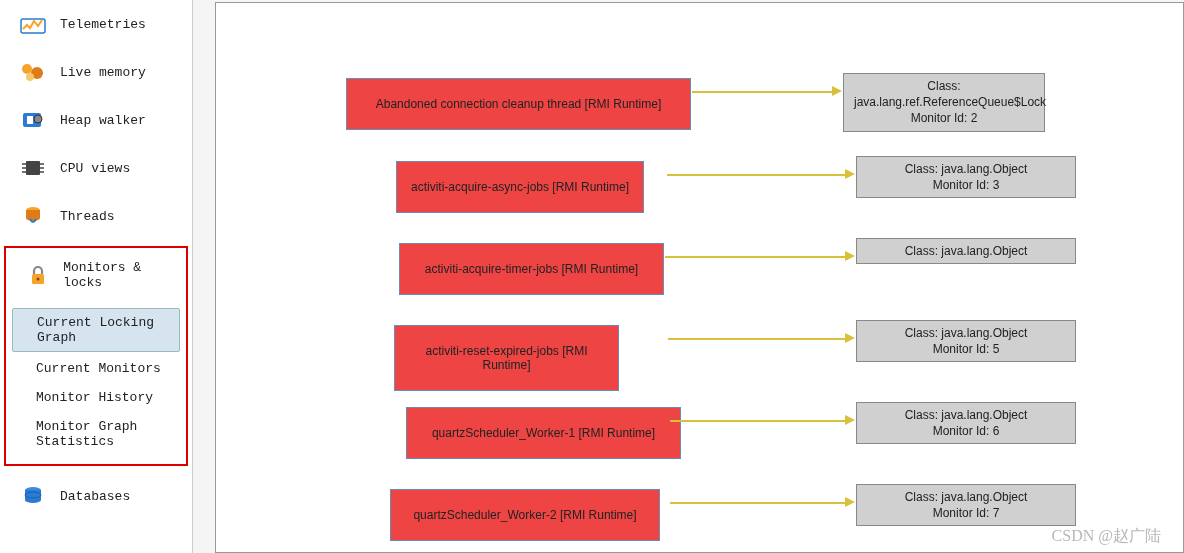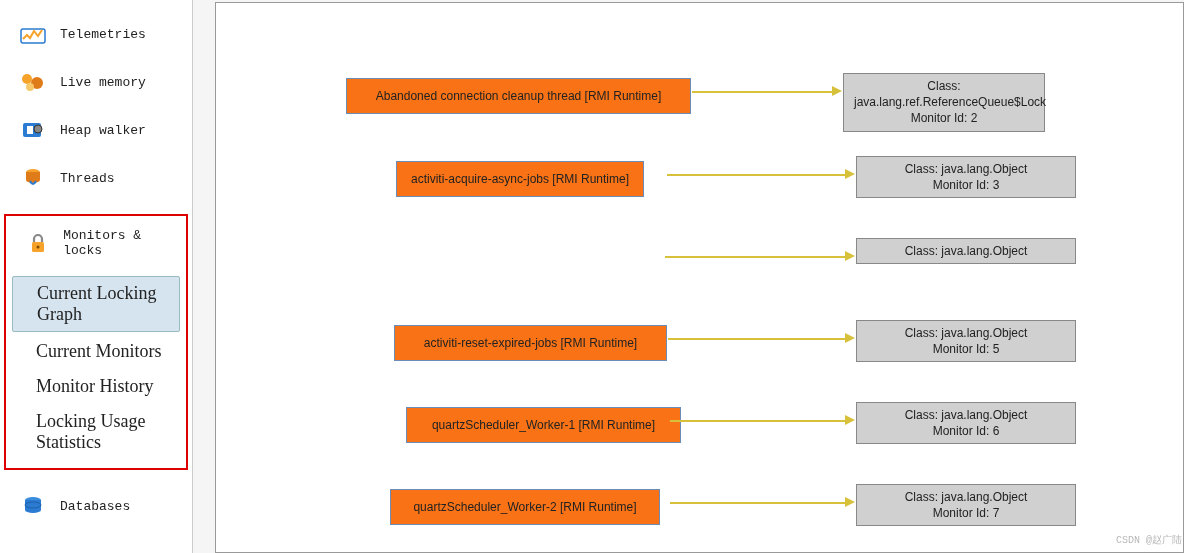--- a/index.html
+++ b/index.html
@@ -11,47 +11,46 @@
     height: 553px;
     overflow: hidden;
     position: relative;
   }
   .sidebar {
     position: absolute;
     left: 0; top: 0;
     width: 193px;
     height: 553px;
     background: #fff;
-    padding-top: 10px;
     border-right: 1px solid #ccc;
   }
   .side-item {
     display: flex;
     align-items: center;
     gap: 12px;
     padding: 12px 10px 12px 18px;
     cursor: pointer;
     font-family: "Courier New", monospace;
     font-size: 13px;
     color: #222;
   }
   .icon { width: 30px; height: 24px; display: flex; align-items: center; justify-content: center; }
   .icon svg { width: 26px; height: 22px; }
 
   .highlight-box {
     border: 2px solid #d00;
-    margin: 12px 4px;
+    margin: 6px 4px;
   }
   .sub-list {
     padding: 4px 0 8px 0;
   }
   .sub-item {
     padding: 7px 10px 7px 30px;
-    font-family: Liberation Serif, serif;
-    font-size: 18px;
+    font-family: Liberation Mono, monospace;
+    font-size: 13px;
     color: #222;
     cursor: pointer;
   }
   .sub-item.selected {
     background: #d6e4f0;
     border: 1px solid #9bb;
     border-radius: 2px;
     margin: 2px 6px;
     padding: 6px 10px 6px 24px;
   }
@@ -61,23 +60,23 @@
     left: 215px;
     top: 2px;
     right: 0;
     bottom: 0;
     background: #fff;
     border: 1px solid #999;
     overflow: hidden;
   }
   .thread-box {
     position: absolute;
-    background: #f97316;
+    background: #ef4444;
     border: 1px solid #6a8db8;
-    padding: 10px 10px;
+    padding: 18px 10px;
     font-size: 12px;
     color: #222;
     text-align: center;
   }
   .class-box {
     position: absolute;
     background: #d0d0d0;
     border: 1px solid #888;
     padding: 4px 10px;
     font-size: 12px;
@@ -92,25 +91,25 @@
   }
   .arrow-head {
     position: absolute;
     width: 0; height: 0;
     border-top: 5px solid transparent;
     border-bottom: 5px solid transparent;
     border-left: 10px solid #d8c13a;
   }
   .watermark {
     position: absolute;
-    right: 2px;
+    right: 23px;
     bottom: 6px;
-    font-size: 10px;
+    font-size: 16px;
     color: #b8b8b8;
-    font-family: Liberation Mono, monospace;
+    font-family: Liberation Serif, serif;
   }
 </style>
 </head>
 <body>
 
 <div class="sidebar">
 
   <div class="side-item">
     <span class="icon">
       <svg viewBox="0 0 26 22">
@@ -136,20 +135,34 @@
     <span class="icon">
       <svg viewBox="0 0 26 22">
           <rect x="3" y="4" width="18" height="14" rx="2" fill="#2a7bd1"></rect>
           <circle cx="18" cy="10" r="4" fill="#888" stroke="#333"></circle>
           <rect x="7" y="7" width="6" height="8" fill="#fff"></rect>
         </svg>
     </span>
     <span>Heap walker</span>
   </div>
 
+  <div class="side-item">
+    <span class="icon">
+      <svg viewBox="0 0 26 22">
+          <rect x="6" y="4" width="14" height="14" rx="1" fill="#444"></rect>
+          <line x1="6" y1="7" x2="2" y2="7" stroke="#444" stroke-width="1.5"></line>
+          <line x1="6" y1="11" x2="2" y2="11" stroke="#444" stroke-width="1.5"></line>
+          <line x1="6" y1="15" x2="2" y2="15" stroke="#444" stroke-width="1.5"></line>
+          <line x1="20" y1="7" x2="24" y2="7" stroke="#444" stroke-width="1.5"></line>
+          <line x1="20" y1="11" x2="24" y2="11" stroke="#444" stroke-width="1.5"></line>
+          <line x1="20" y1="15" x2="24" y2="15" stroke="#444" stroke-width="1.5"></line>
+        </svg>
+    </span>
+    <span>CPU views</span>
+  </div>
 
   <div class="side-item">
     <span class="icon">
       <svg viewBox="0 0 26 22">
           <ellipse cx="13" cy="5" rx="7" ry="3" fill="#f7a32b"></ellipse>
           <path d="M6 5 v8 a7 3 0 0 0 14 0 v-8" fill="#e07b1a"></path>
           <path d="M10 14 q3 6 6 0" fill="none" stroke="#2a7bd1" stroke-width="2"></path>
         </svg>
     </span>
     <span>Threads</span>
@@ -163,21 +176,21 @@
             <path d="M9 10 v-3 a4 4 0 0 1 8 0 v3" fill="none" stroke="#888" stroke-width="2.2"></path>
             <circle cx="13" cy="15" r="1.5" fill="#7a4b00"></circle>
           </svg>
       </span>
       <span>Monitors &amp; locks</span>
     </div>
     <div class="sub-list">
       <div class="sub-item selected">Current Locking Graph</div>
       <div class="sub-item">Current Monitors</div>
       <div class="sub-item">Monitor History</div>
-      <div class="sub-item">Locking Usage Statistics</div>
+      <div class="sub-item">Monitor Graph Statistics</div>
     </div>
   </div>
 
   <div class="side-item">
     <span class="icon">
       <svg viewBox="0 0 26 22">
           <ellipse cx="13" cy="5" rx="8" ry="3" fill="#3a8dde"></ellipse>
           <path d="M5 5 v10 a8 3 0 0 0 16 0 v-10" fill="#2a7bd1"></path>
           <ellipse cx="13" cy="10" rx="8" ry="3" fill="none" stroke="#1a5aa1" stroke-width="0.8"></ellipse>
         </svg>
@@ -197,27 +210,28 @@
   </div>
 
   <div class="thread-box" style="left:180px; top:158px; width:248px;">activiti-acquire-async-jobs [RMI Runtime]</div>
   <div class="arrow-line" style="left:451px; top:171px; width:178px;"></div>
   <div class="arrow-head" style="left:629px; top:166px;"></div>
   <div class="class-box" style="left:640px; top:153px; width:220px;">
     <div>Class: java.lang.Object</div>
     <div>Monitor Id: 3</div>
   </div>
 
+  <div class="thread-box" style="left:183px; top:240px; width:265px;">activiti-acquire-timer-jobs [RMI Runtime]</div>
   <div class="arrow-line" style="left:449px; top:253px; width:180px;"></div>
   <div class="arrow-head" style="left:629px; top:248px;"></div>
   <div class="class-box" style="left:640px; top:235px; width:220px;">
     <div>Class: java.lang.Object</div>
   </div>
 
-  <div class="thread-box" style="left:178px; top:322px; width:273px;">activiti-reset-expired-jobs [RMI Runtime]</div>
+  <div class="thread-box" style="left:178px; top:322px; width:225px;">activiti-reset-expired-jobs [RMI Runtime]</div>
   <div class="arrow-line" style="left:452px; top:335px; width:177px;"></div>
   <div class="arrow-head" style="left:629px; top:330px;"></div>
   <div class="class-box" style="left:640px; top:317px; width:220px;">
     <div>Class: java.lang.Object</div>
     <div>Monitor Id: 5</div>
   </div>
 
   <div class="thread-box" style="left:190px; top:404px; width:275px;">quartzScheduler_Worker-1 [RMI Runtime]</div>
   <div class="arrow-line" style="left:454px; top:417px; width:175px;"></div>
   <div class="arrow-head" style="left:629px; top:412px;"></div>

